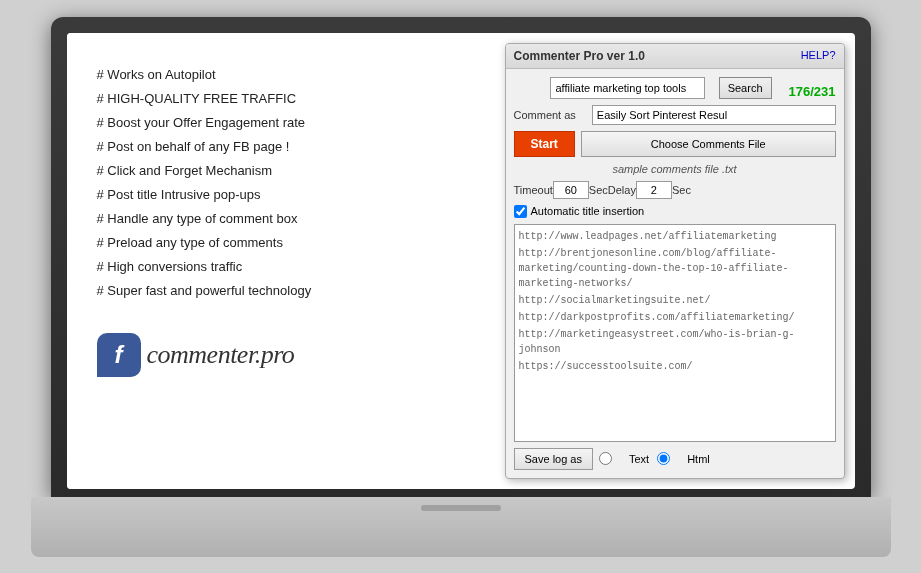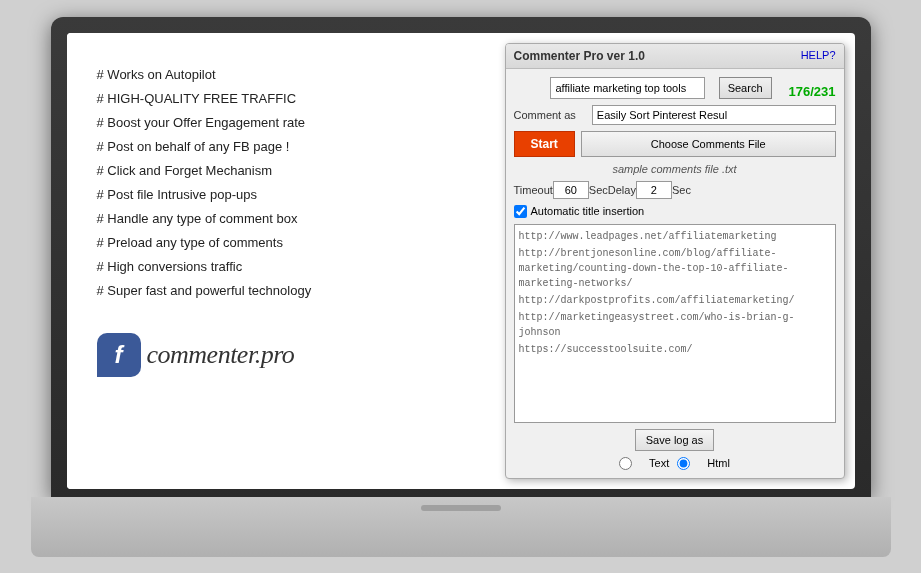--- a/index.html
+++ b/index.html
@@ -292,21 +292,20 @@
       position: relative;
       min-height: 100px;
       font-family: Liberation Mono, monospace;
     }
 
     
     .save-row {
       display: flex;
       align-items: center;
       gap: 6px;
-      flex-direction: column;
     }
 
     .save-log-btn {
       background: linear-gradient(#f5f5f5, #e0e0e0);
       border: 1px solid #999;
       padding: 3px 10px;
       font-size: 11px;
       cursor: pointer;
       height: 22px;
     }
@@ -331,21 +330,21 @@
   <div class="laptop-screen-bezel">
     <div class="laptop-screen">
 
       <div class="features-panel">
         <ul class="features-list">
           <li># Works on Autopilot</li>
           <li># HIGH-QUALITY FREE TRAFFIC</li>
           <li># Boost your Offer Engagement rate</li>
           <li># Post on behalf of any FB page !</li>
           <li># Click and Forget Mechanism</li>
-          <li># Post file Intrusive pop-ups</li>
+          <li># Post title Intrusive pop-ups</li>
           <li># Handle any type of comment box</li>
           <li># Preload any type of comments</li>
           <li># High conversions traffic</li>
           <li># Super fast and powerful technology</li>
         </ul>
 
         <div class="logo-area">
           <div class="fb-bubble">f</div>
           <div class="logo-text">commenter.pro</div>
         </div>
@@ -387,20 +386,21 @@
           </div>
 
           <div class="checkbox-row">
             <input type="checkbox" checked="" style="">
             <span>Automatic title insertion</span>
           </div>
 
           <div class="urls-area" id="urls-box">
               <div style="color:#666;font-size:10px;margin-bottom:2px;">http://www.leadpages.net/affiliatemarketing</div>
               <div style="color:#666;font-size:10px;margin-bottom:2px;">http://brentjonesonline.com/blog/affiliate-marketing/counting-down-the-top-10-affiliate-marketing-networks/</div>
+              <div style="color:#666;font-size:10px;margin-bottom:2px;">http://socialmarketingsuite.net/</div>
               <div style="color:#666;font-size:10px;margin-bottom:2px;">http://darkpostprofits.com/affiliatemarketing/</div>
               <div style="color:#666;font-size:10px;margin-bottom:2px;">http://marketingeasystreet.com/who-is-brian-g-johnson</div>
               <div style="color:#666;font-size:10px;margin-bottom:2px;">https://successtoolsuite.com/</div>
             </div>
 
           <div class="save-row">
             <button class="save-log-btn">Save log as</button>
             <div class="radio-group">
               <div class="radio-option">
                 <input type="radio" name="format" style="">

